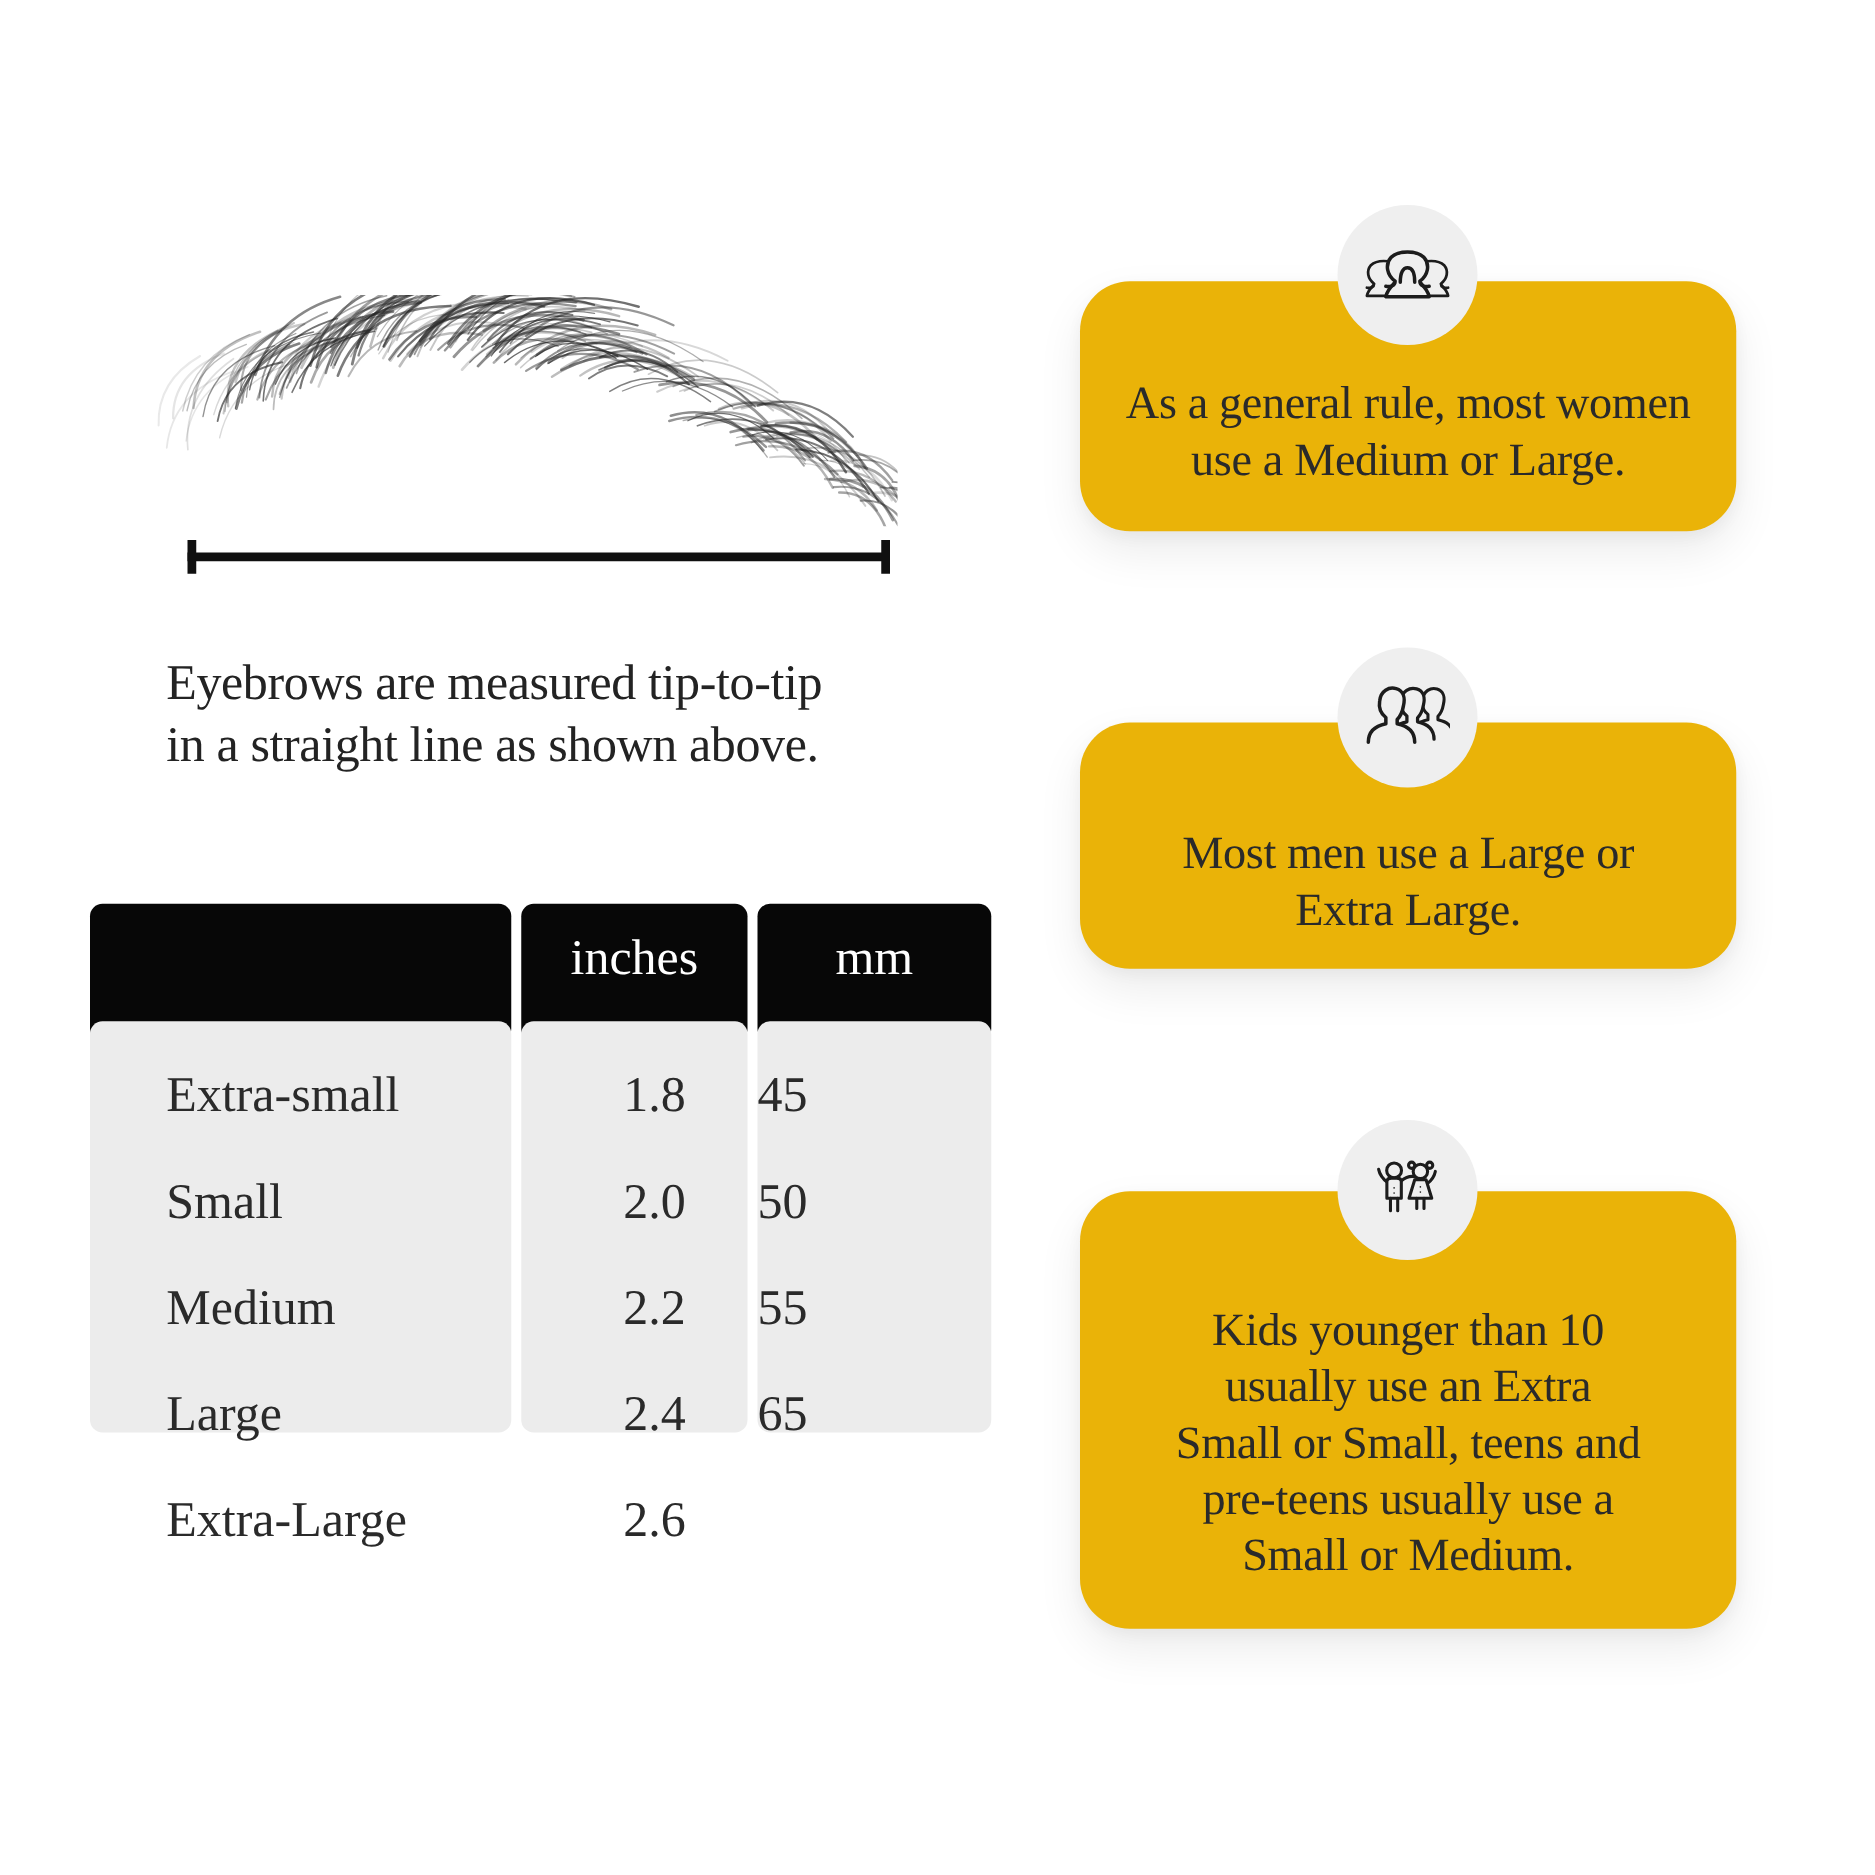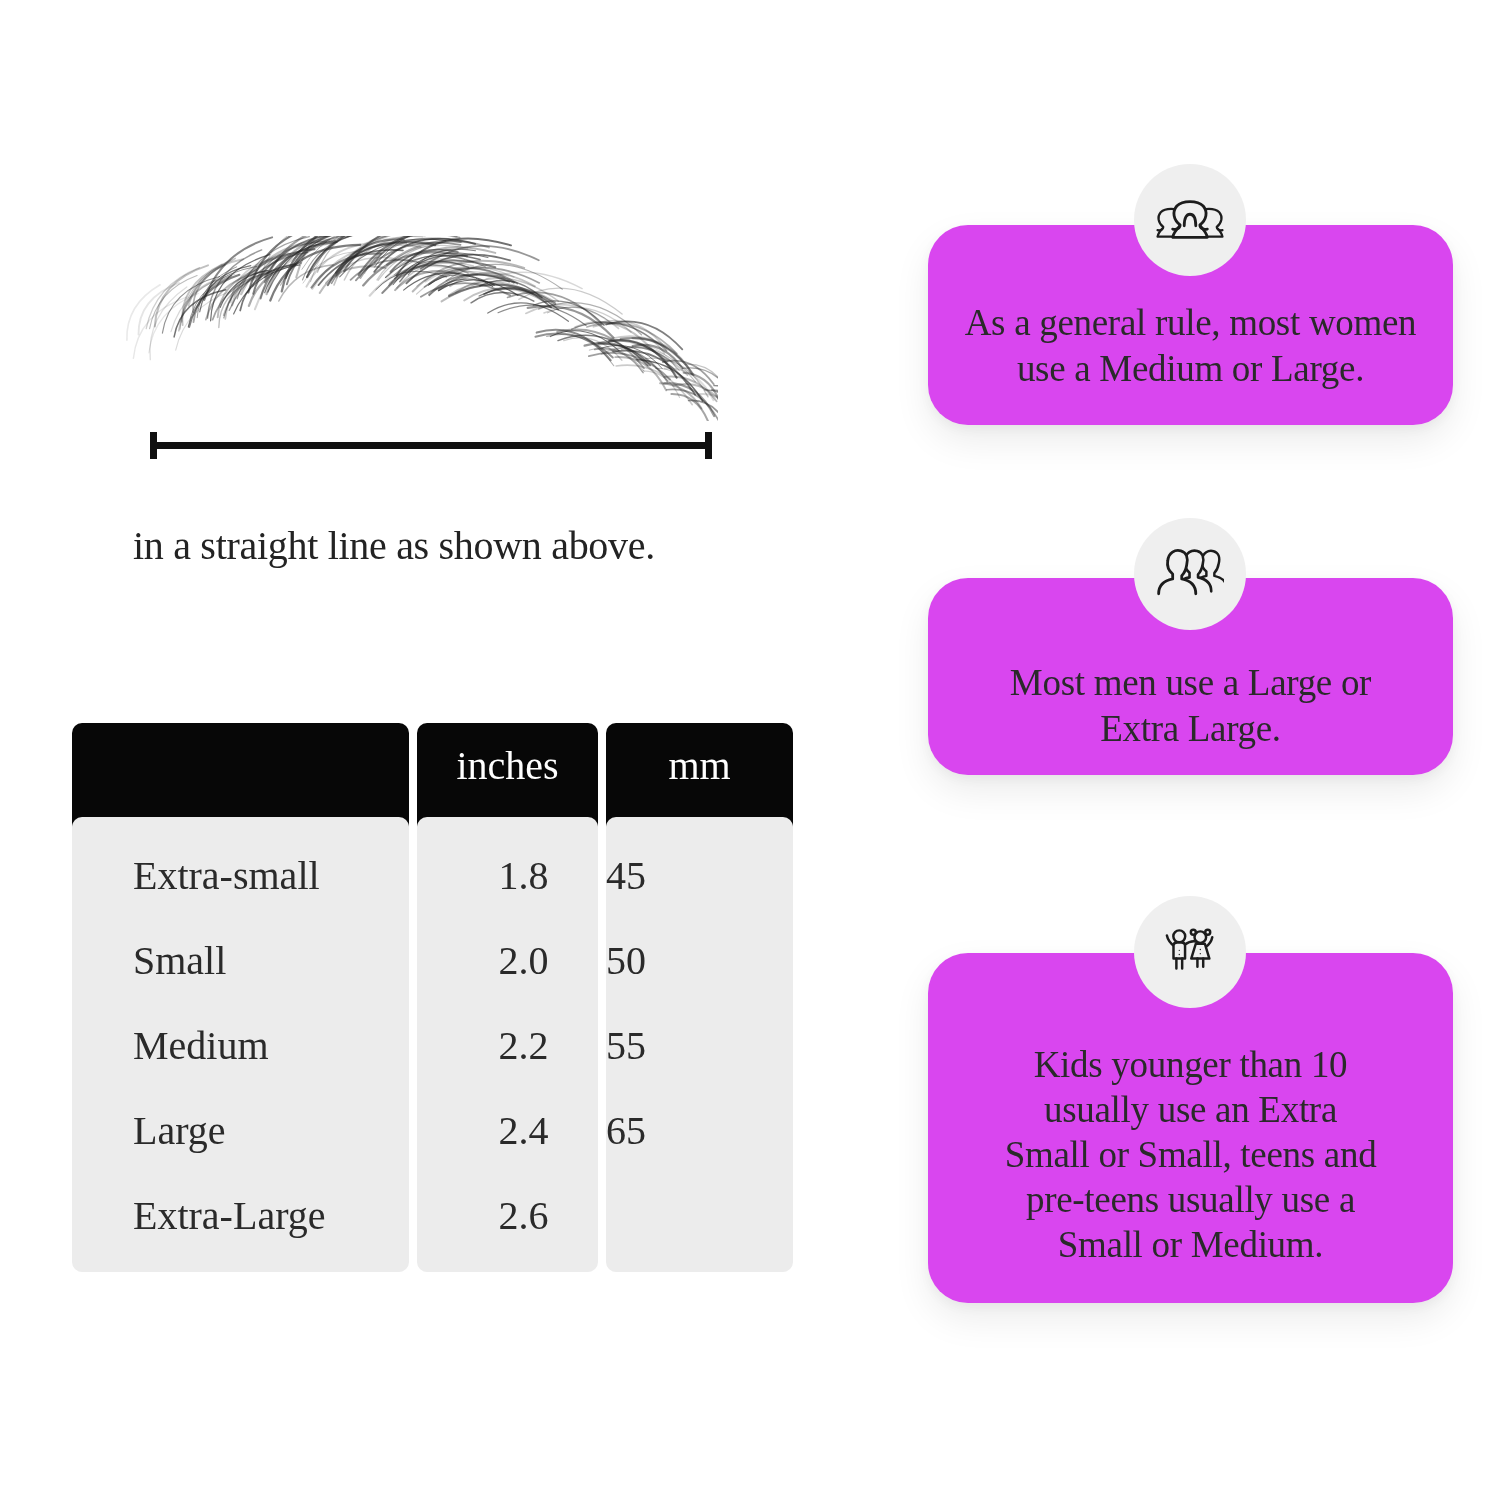--- a/index.html
+++ b/index.html
@@ -22,30 +22,30 @@
 
   
   .caption{position:absolute;left:133px;top:521px;font-size:40px;line-height:50px;letter-spacing:-0.3px;color:#232323;white-space:nowrap;}
 
   
   .th{position:absolute;top:723px;height:110px;background:#070707;border-radius:10px;
       color:#ffffff;font-size:40px;line-height:85px;text-align:center;}
   .th1{left:72px;width:337px;}
   .th2{left:417px;width:181px;}
   .th3{left:606px;width:187px;font-family:Liberation Serif, serif;}
-  .tc{position:absolute;top:817px;height:455px;background:#ececec;border-radius:10px;
+  .tc{position:absolute;top:817px;height:329px;background:#ececec;border-radius:10px;
       font-size:40px;box-sizing:border-box;padding-top:16px;color:#2a2a2a;}
   .tc1{left:72px;width:337px;}
   .tc2{left:417px;width:181px;text-align:center;padding-left:32px;}
   .tc3{left:606px;width:187px;}
   .cell{height:85px;line-height:85px;white-space:nowrap;}
   .tc1 .cell{padding-left:61px;}
 
   
-  .card{position:absolute;left:928px;width:525px;background:#d946ef;border-radius:40px;
+  .card{position:absolute;left:864px;width:525px;background:#eab308;border-radius:40px;
         box-shadow:0 16px 36px rgba(0,0,0,0.08), 0 4px 12px rgba(0,0,0,0.045);}
   .card1{top:225px;height:200px;}
   .card2{top:578px;height:197px;}
   .card3{top:953px;height:350px;}
   .circle{position:absolute;left:206px;width:112px;height:112px;border-radius:50%;
           background:#efefef;display:flex;align-items:center;justify-content:center;}
   .card1 .circle{top:-61px;}
   .card2 .circle{top:-60px;}
   .card3 .circle{top:-57px;}
   .lines{position:absolute;left:0;right:0;text-align:center;font-size:37px;color:#2a2a2a;letter-spacing:-0.3px;}
@@ -269,20 +269,21 @@
       </g>
   </svg>
 
   <div class="mline">
     <span class="tick tl"></span>
     <span class="bar"></span>
     <span class="tick tr"></span>
   </div>
 
   <div class="caption">
+    <div>Eyebrows are measured tip-to-tip</div>
     <div>in a straight line as shown above.</div>
   </div>
 
   <div class="th th1"></div>
   <div class="th th2">inches</div>
   <div class="th th3">mm</div>
 
   <div class="tc tc1">
     <div class="cell">Extra-small</div>
     <div class="cell">Small</div>

